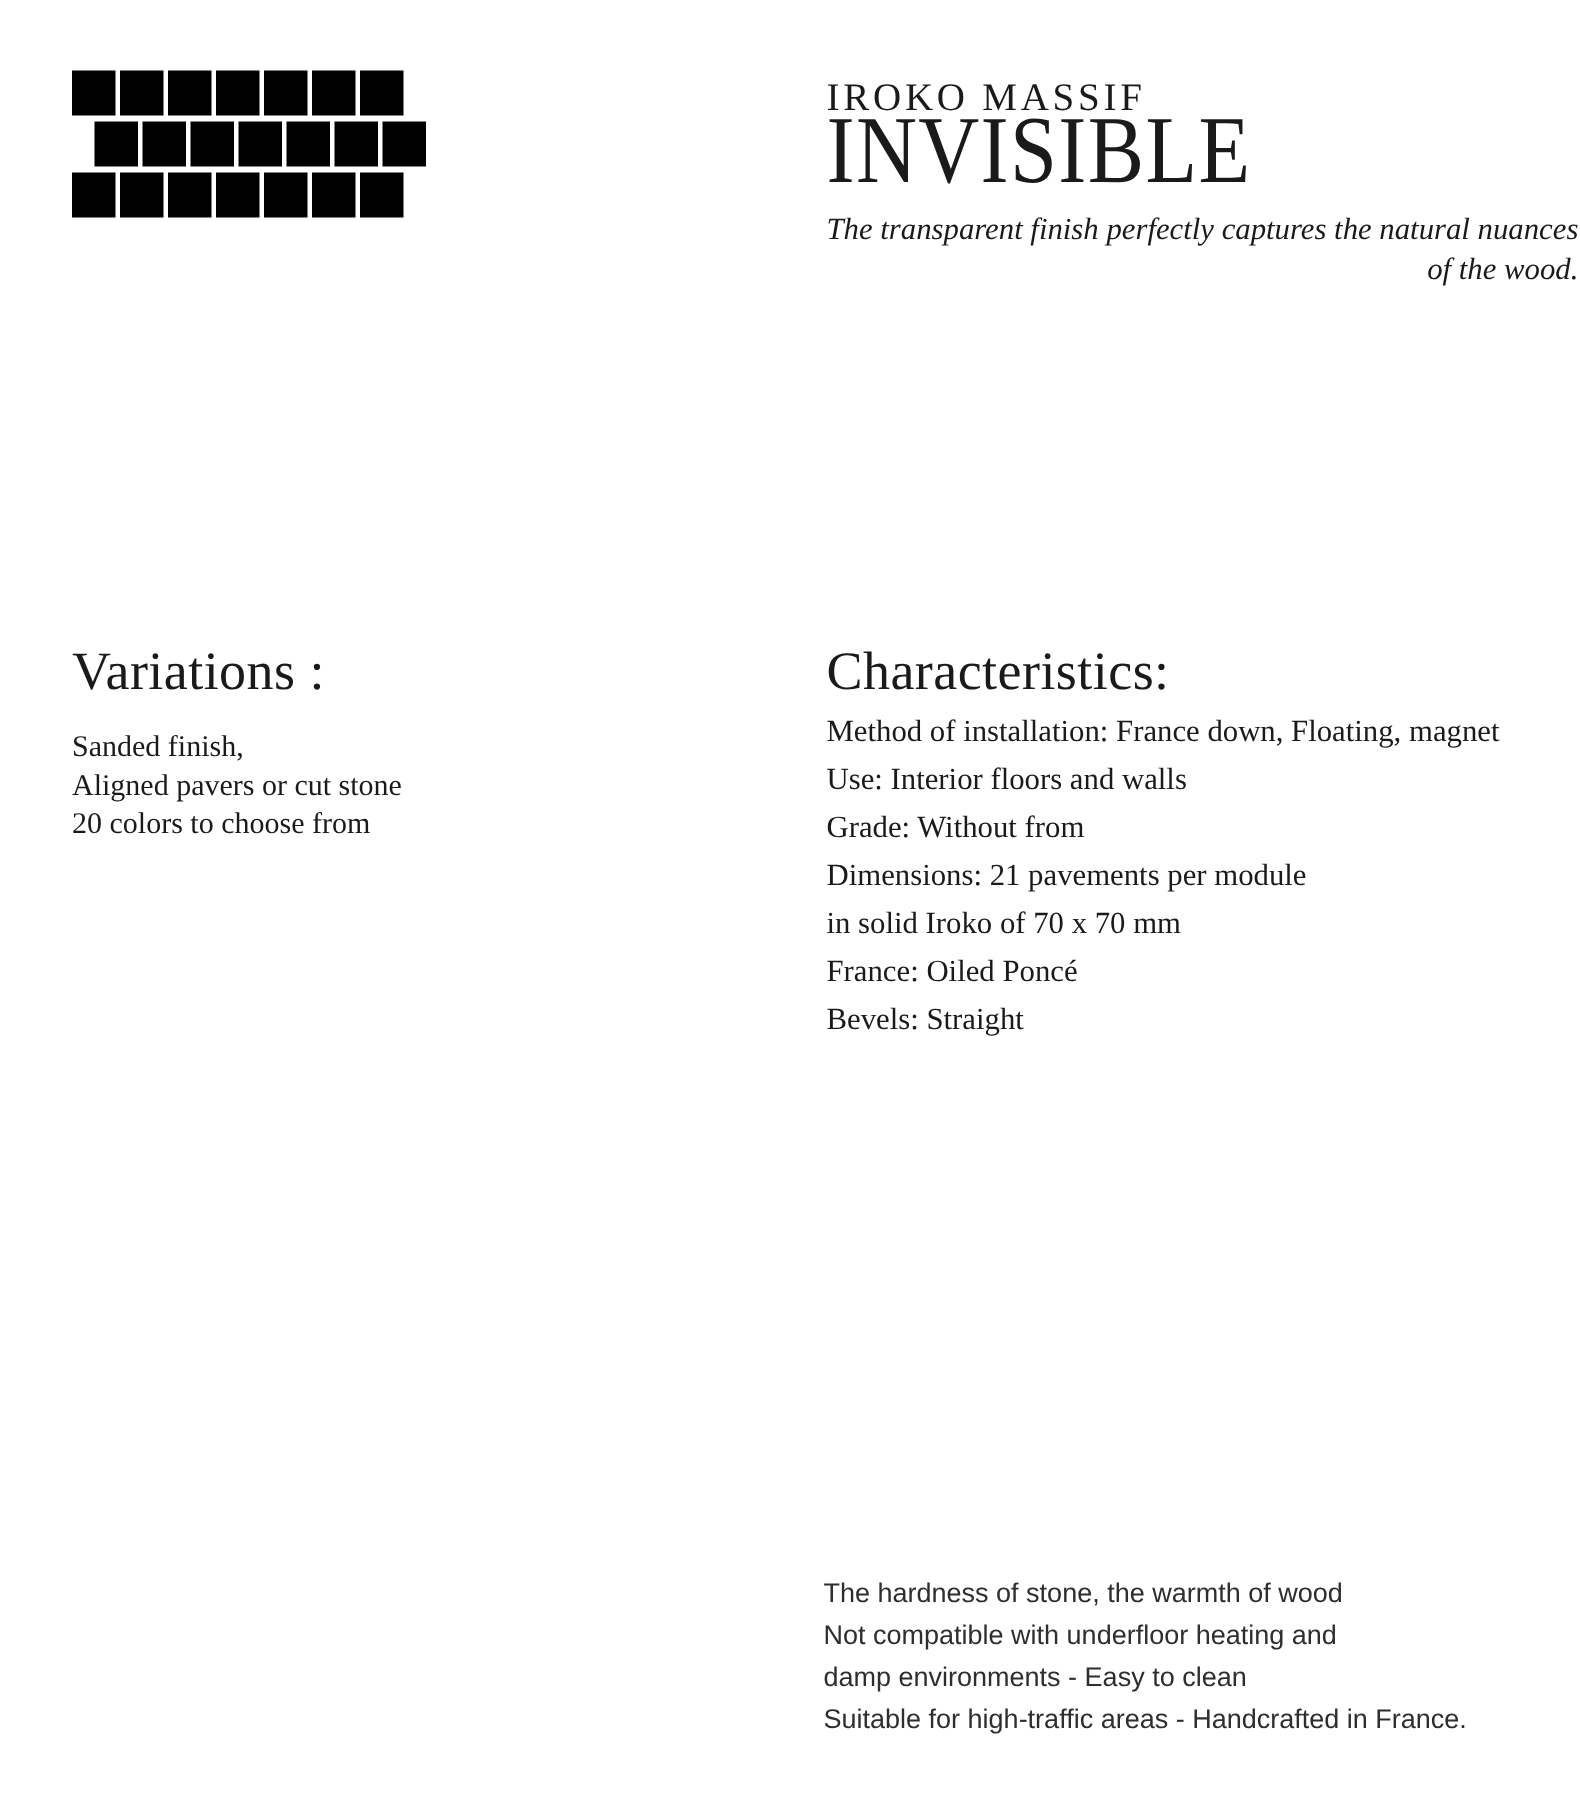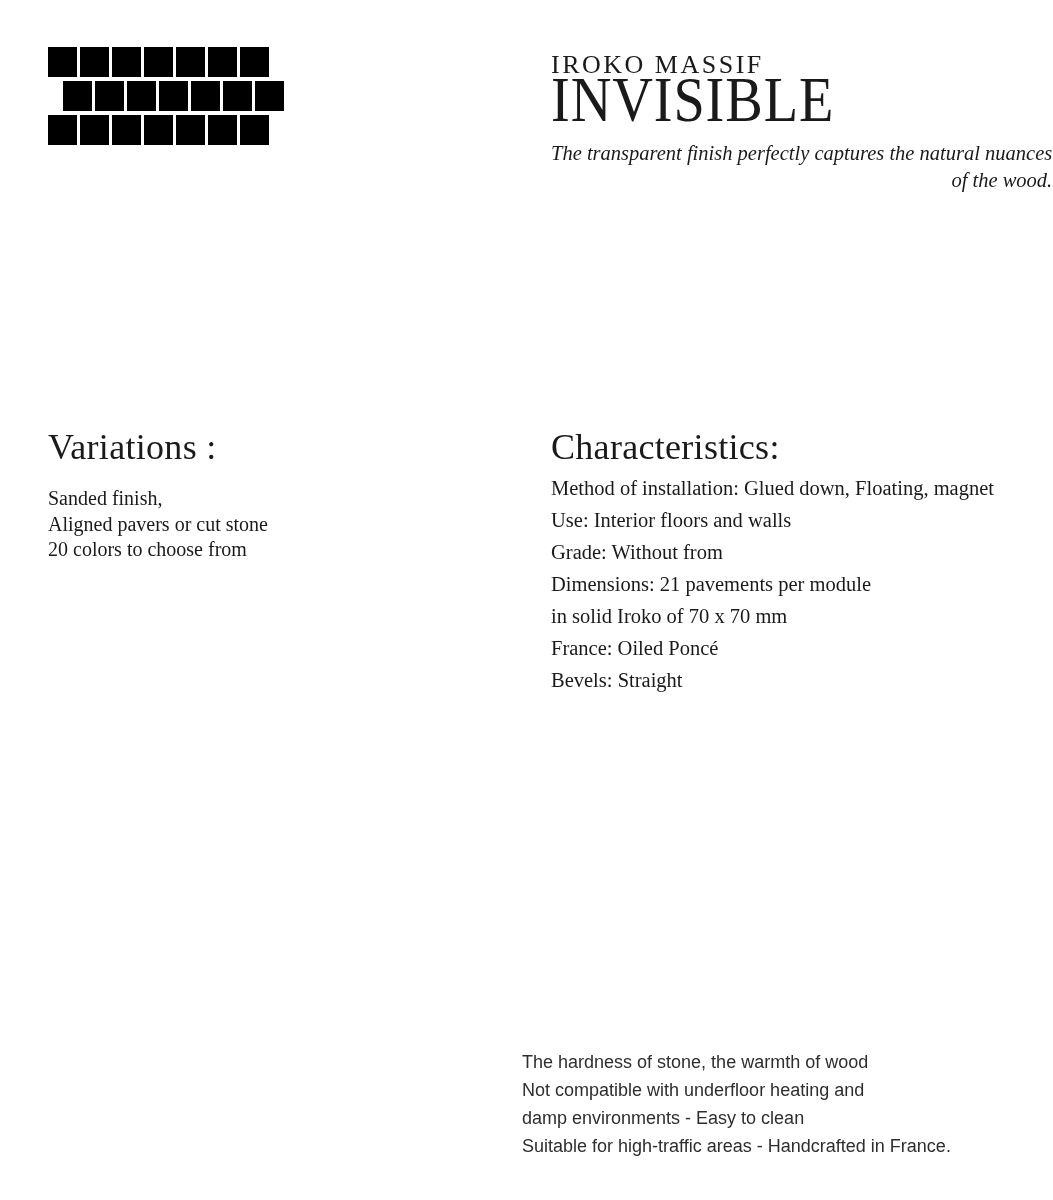--- a/index.html
+++ b/index.html
@@ -78,21 +78,21 @@
   .char-list {
     position: absolute; left: 551px; top: 472px;
     font-size: 20.5px; line-height: 32px;
     color: var(--serif-color, #1a1a1a);
     white-space: nowrap;
   }
   .char-line b { font-weight: normal; }
 
   
   .footer-notes {
-    position: absolute; left: 522px; top: 1048px;
+    position: absolute; left: 549px; top: 1048px;
     font-family: "Liberation Sans", sans-serif;
     font-size: 18px; line-height: 28px;
     color: var(--sans-color, #2e2e2e);
     white-space: nowrap;
   }
 </style>
 </head>
 <body>
 
 <div class="page" style="--page-bg: #ffffff; --serif-color: #1a1a1a; --sans-color: #2e2e2e;">
@@ -137,21 +137,21 @@
 
   <h2 class="section-heading variations-heading">Variations :</h2>
   <div class="variations-list" id="variations-list">
       <div>Sanded finish,</div>
       <div>Aligned pavers or cut stone</div>
       <div>20 colors to choose from</div>
     </div>
 
   <h2 class="section-heading characteristics-heading">Characteristics:</h2>
   <div class="char-list" id="char-list">
-      <div class="char-line"><b>Method of installation: </b><span>Glued down, Floating, magnet</span></div>
+      <div class="char-line"><b>Method of installation: </b><span>France down, Floating, magnet</span></div>
       <div class="char-line"><b>Use: </b><span>Interior floors and walls</span></div>
       <div class="char-line"><b>Grade: </b><span>Without from</span></div>
       <div class="char-line"><b>Dimensions: </b><span>21 pavements per module</span></div>
       <div class="char-line"><span>in solid Iroko of 70 x 70 mm</span></div>
       <div class="char-line"><b>France: </b><span>Oiled Poncé</span></div>
       <div class="char-line"><b>Bevels: </b><span>Straight</span></div>
     </div>
 
   <div class="footer-notes" id="footer-notes">
       <div>The hardness of stone, the warmth of wood</div>

